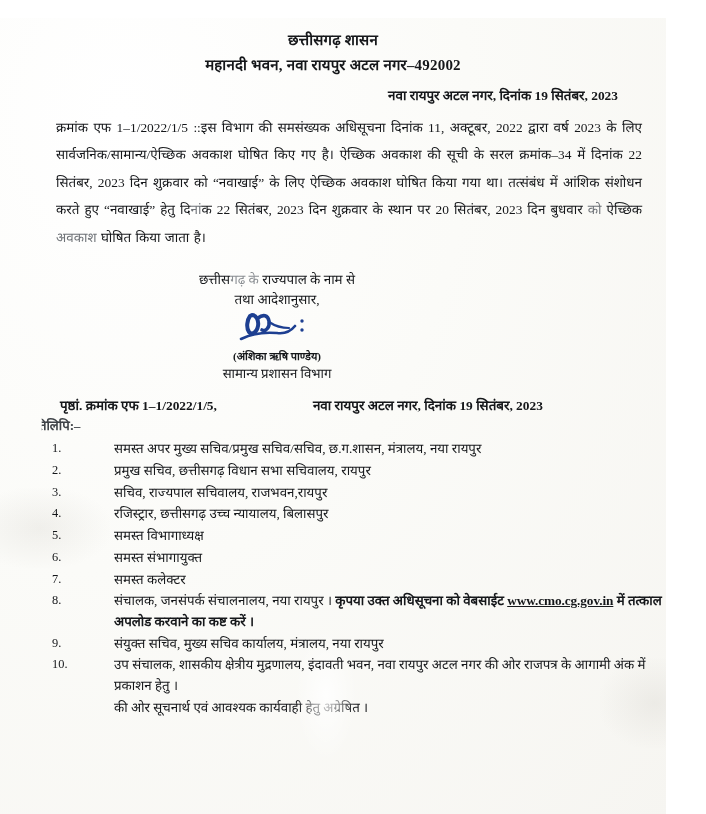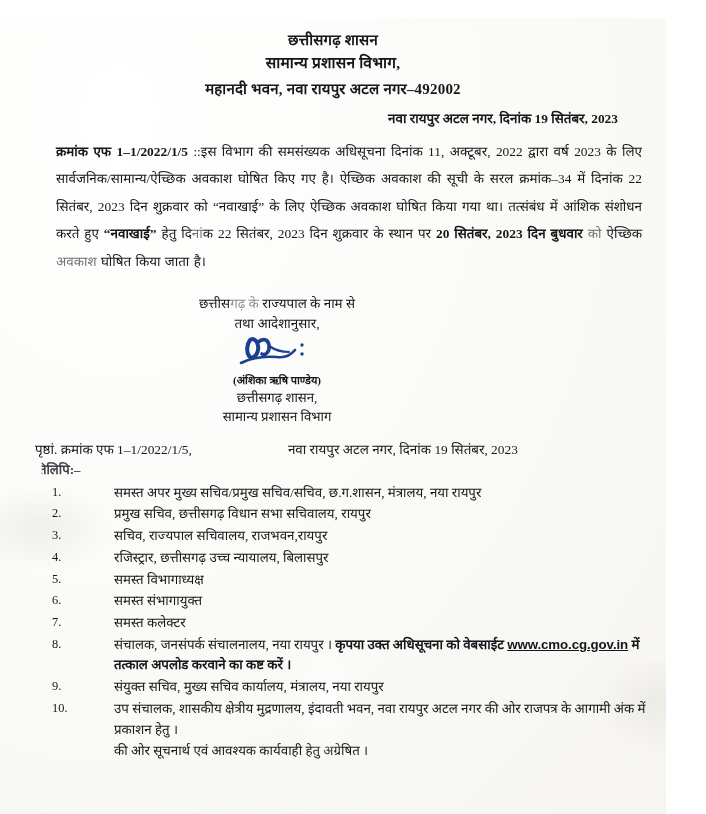--- a/index.html
+++ b/index.html
@@ -71,21 +71,21 @@
   .body-wrap {
     padding: 9px 24px 0 56px;
   }
   .body-para {
     text-align: justify;
     font-size: 13.4px;
     line-height: 2.06;
     margin: 0;
     word-spacing: 1px;
   }
-  .b { font-weight: 700; }
+  .b { font-weight: 400; }
   .faded   { color: #6f7378; }
   .faded2  { color: #8b8f93; }
 
   .auth-block {
     padding-top: 18px;
     padding-right: 112px;
     text-align: center;
   }
   .auth-line {
     font-size: 13.4px;
@@ -103,22 +103,22 @@
   .sig svg { position: absolute; left: 50%; top: -2px; transform: translateX(-50%); }
   .sig-name {
     font-weight: 700;
     font-size: 11px;
     padding-top: 1px;
   }
   .auth-sub { font-size: 13.2px; line-height: 1.48; }
 
   .endorse {
     position: relative;
-    padding: 14px 24px 0 35px;
-    font-weight: 400;
+    padding: 14px 24px 0 60px;
+    font-weight: 700;
     font-size: 13.4px;
   }
   .endorse-row {
     display: flex;
     align-items: baseline;
   }
   .endorse-left { white-space: nowrap; }
   .endorse-right {
     margin-left: 96px;
     white-space: nowrap;
@@ -150,21 +150,21 @@
     position: absolute;
     left: 0;
     top: 0;
     width: 34px;
     text-align: left;
     font-size: 12.4px;
   }
   .url {
     font-weight: 700;
     text-decoration: underline;
-    font-family: Liberation Sans, sans-serif;
+    font-family: Liberation Serif, serif;
     letter-spacing: -.1px;
   }
   .note-bold { font-weight: 700; }
 
   .tail {
     padding: 0 16px 0 114px;
     font-size: 13.3px;
     line-height: 1.5;
   }
 </style>
@@ -172,21 +172,20 @@
 <body>
 
 <div class="page">
 
   <div class="scan-blot" style="left:296px; top:612px; width:60px; height:130px;"></div>
   <div class="scan-shade" style="left:600px; top:640px; width:110px; height:90px;"></div>
   <div class="scan-shade" style="left:-30px; top:470px; width:140px; height:80px;"></div>
 
   <div class="hdr">
     <div class="hdr-line l1">छत्तीसगढ़ शासन</div>
-    <div class="hdr-line l2">सामान्य प्रशासन विभाग,</div>
     <div class="hdr-line l4">महानदी भवन, नवा रायपुर अटल नगर–492002</div>
   </div>
 
 
   <div class="place-date">नवा रायपुर अटल नगर, दिनांक  19 सितंबर, 2023</div>
 
   <div class="body-wrap">
     <p class="body-para">
       <span id="body-segments"><span class="b">क्रमांक एफ 1–1/2022/1/5</span><span> ::इस विभाग की समसंख्यक अधिसूचना दिनांक 11, अक्टूबर, 2022 द्वारा वर्ष 2023 के लिए सार्वजनिक/सामान्य/ऐच्छिक अवकाश घोषित किए गए है। ऐच्छिक अवकाश की सूची के सरल क्रमांक–34 में दिनांक 22 सितंबर, 2023 दिन शुक्रवार को </span><span>“नवाखाई”</span><span> के लिए ऐच्छिक अवकाश घोषित किया गया था। तत्संबंध में आंशिक संशोधन करते हुए </span><span class="b">“नवाखाई”</span><span> हेतु दि</span><span class="faded">नां</span><span>क 22 सितंबर, 2023 दिन शुक्रवार के स्थान पर </span><span class="b">20 सितंबर, 2023 दिन बुधवार</span><span class="faded"> को</span><span> ऐच्छिक  </span><span class="faded">अवकाश</span><span> घोषित किया जाता है।</span></span>
     </p>
@@ -204,21 +203,20 @@
             <path d="M41 10 C46 6, 51 7, 52 13 C53 19, 49 24, 45 22" stroke-width="3.6"></path>
             <path d="M24 31 C34 26, 48 24, 60 25 C68 26, 74 23, 78 18" stroke-width="2.6"></path>
             <path d="M52 14 C58 18, 64 20, 72 20" stroke-width="2.2"></path>
           </g>
           <circle cx="85" cy="13" r="1.7" fill="#1d3f91"></circle>
           <circle cx="85" cy="22" r="1.7" fill="#1d3f91"></circle>
         </svg>
       </div>
 
       <div class="sig-name">(अंशिका ऋषि पाण्डेय)</div>
-      <div class="auth-sub">छत्तीसगढ़ शासन,</div>
       <div class="auth-sub">सामान्य प्रशासन विभाग</div>
     </div>
   </div>
 
   <div class="endorse">
     <div class="endorse-row">
       <span class="endorse-left">पृष्ठां. क्रमांक एफ 1–1/2022/1/5,</span>
       <span class="endorse-right">नवा रायपुर अटल नगर, दिनांक 19 सितंबर, 2023</span>
     </div>
   </div>

